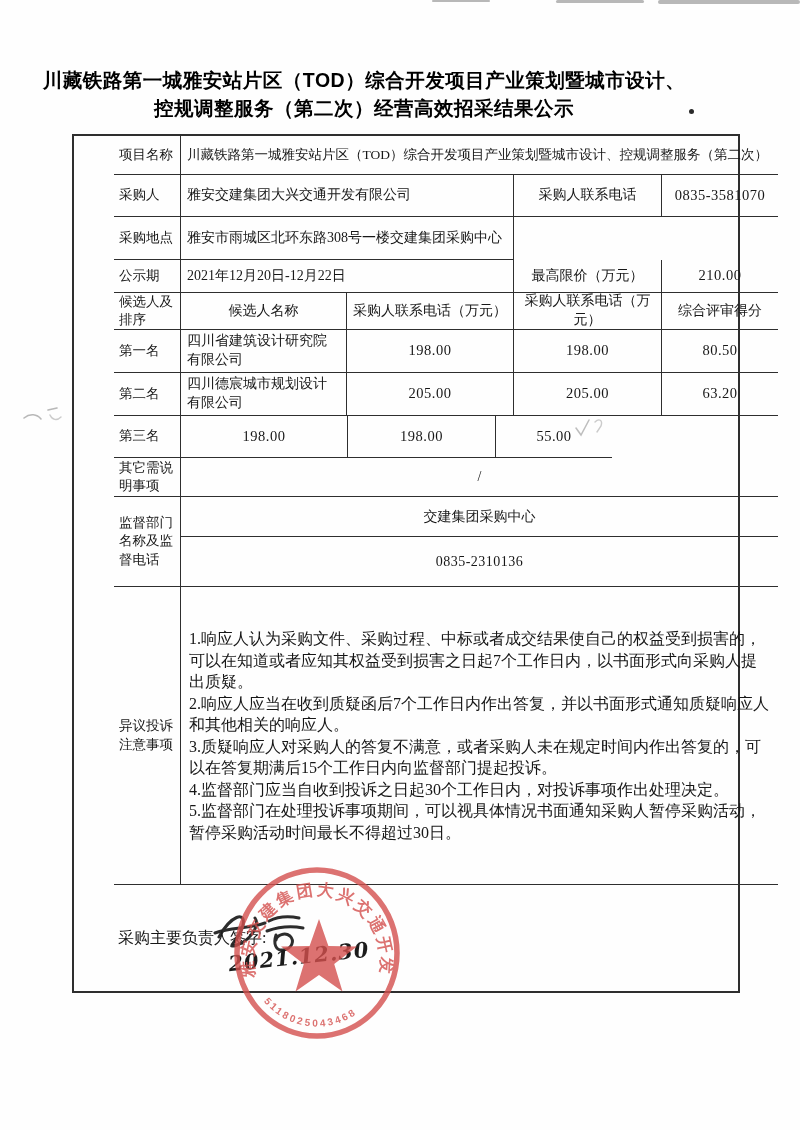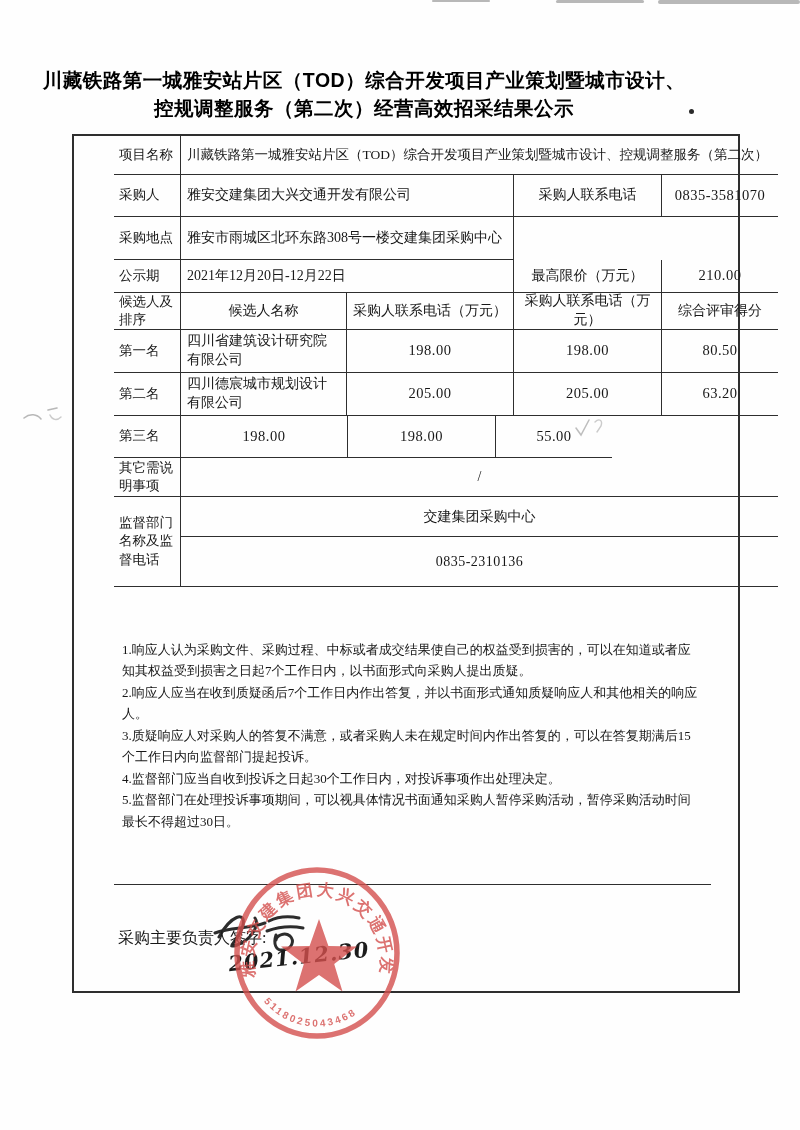--- a/index.html
+++ b/index.html
@@ -53,21 +53,21 @@
   .h1{height:39px;}.h2{height:42px;}.h3{height:43px;}.h4{height:33px;}
   .h5{height:37px;}.h6{height:43px;}.h7{height:43px;}.h8{height:42px;}
   .h9{height:39px;}.h10{height:90px;}.h11{height:298px;}.h12{height:106px;}
   .sup-stack{display:flex;flex-direction:column;width:597px;height:100%;
     box-sizing:border-box;border-bottom:1px solid #2e2e2e;}
   .sup-cell{box-sizing:border-box;display:flex;align-items:center;justify-content:center;
     font-size:14px;}
   .sup-top{height:40px;border-bottom:1px solid #2e2e2e;}
   .sup-bot{height:49px;letter-spacing:.5px;}
   .complaint-text{
-    font-size:13px;line-height:21.5px;text-align:left;color:#161616;
+    font-size:16px;line-height:21.5px;text-align:left;color:#161616;
   }
   .complaint-text p{margin:0;}
   .sign-label{font-size:16px;padding-left:4px;}
   
   .smudge{position:absolute;background:#7d7d7d;opacity:.55;border-radius:2px;}
   .overlay{position:absolute;pointer-events:none;}
   .hand-date{
     position:absolute;left:228px;top:944px;
     font-family:"DejaVu Serif",serif;font-style:italic;font-weight:bold;
     font-size:21px;color:#1b1b1b;transform:rotate(-6deg);
@@ -153,20 +153,21 @@
 
     <div class="row h10">
       <div class="cell c1">监督部门名称及监督电话</div>
       <div class="sup-stack">
         <div class="sup-cell sup-top">交建集团采购中心</div>
         <div class="sup-cell sup-bot">0835-2310136</div>
       </div>
     </div>
 
     <div class="row h11">
+      <div class="cell c1">异议投诉注意事项</div>
       <div class="cell span4 no-r" style="padding:6px 8px;">
         <div class="complaint-text">
           <p>1.响应人认为采购文件、采购过程、中标或者成交结果使自己的权益受到损害的，可以在知道或者应知其权益受到损害之日起7个工作日内，以书面形式向采购人提出质疑。</p>
           <p>2.响应人应当在收到质疑函后7个工作日内作出答复，并以书面形式通知质疑响应人和其他相关的响应人。</p>
           <p>3.质疑响应人对采购人的答复不满意，或者采购人未在规定时间内作出答复的，可以在答复期满后15个工作日内向监督部门提起投诉。</p>
           <p>4.监督部门应当自收到投诉之日起30个工作日内，对投诉事项作出处理决定。</p>
           <p>5.监督部门在处理投诉事项期间，可以视具体情况书面通知采购人暂停采购活动，暂停采购活动时间最长不得超过30日。</p>
         </div>
       </div>
     </div>

